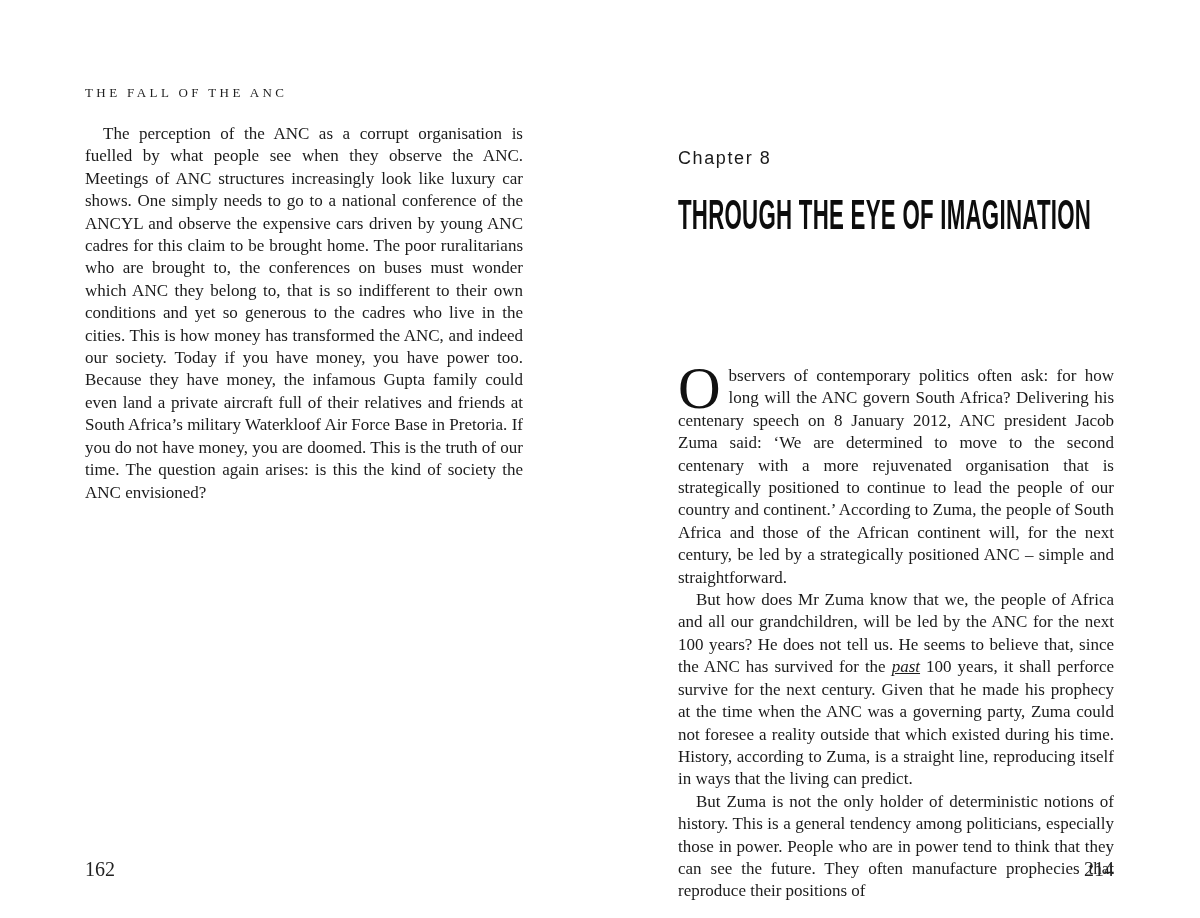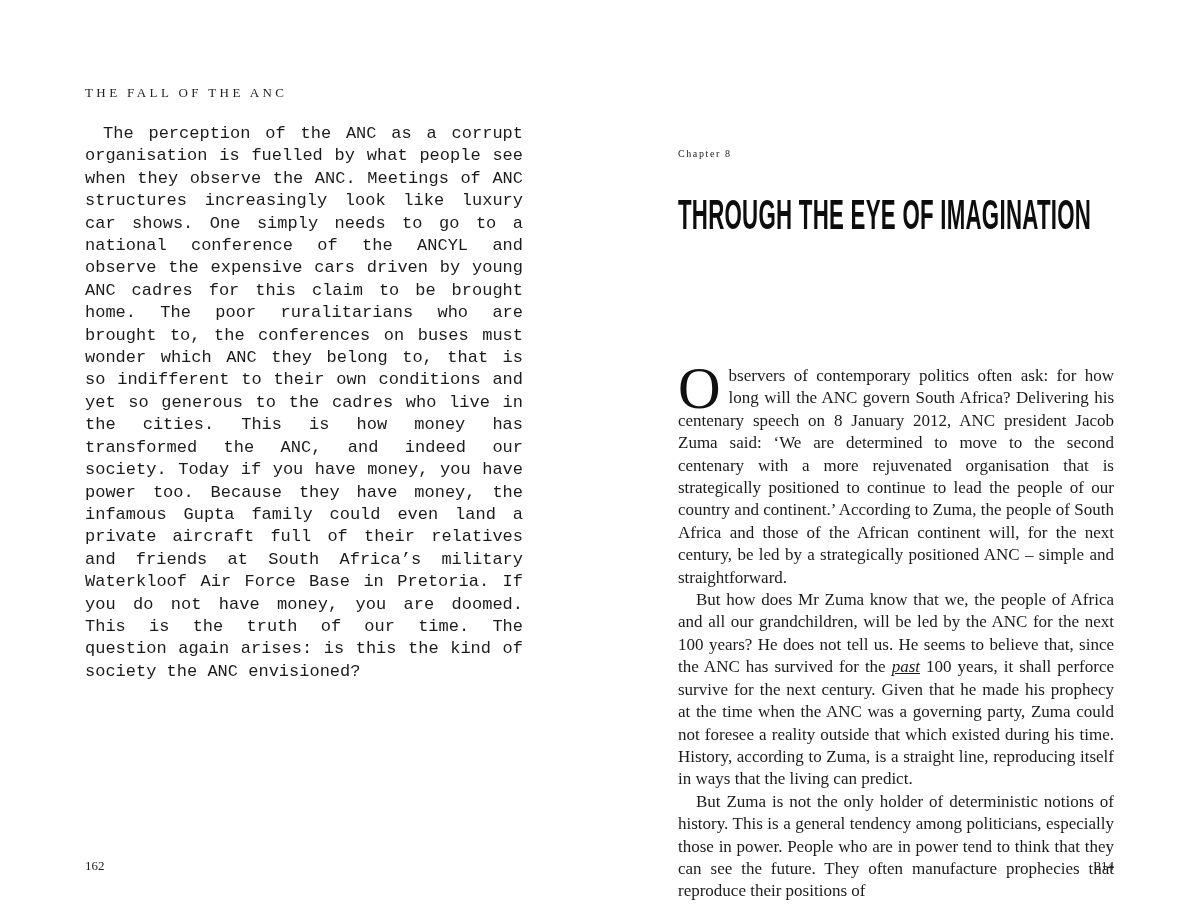--- a/index.html
+++ b/index.html
@@ -28,29 +28,29 @@
   .body-text {
     font-size: 17px;
     line-height: 22.4px;
     text-align: justify;
     hyphens: auto;
     -webkit-hyphens: auto;
     color: #1b1b1b;
   }
   .page-left .body-copy {
     position: absolute;
-    top: 92px; left: 0; right: 0; font-family: Liberation Mono, monospace;
+    top: 92px; left: 0; right: 0;
   }
   .indent { text-indent: 18px; }
 
   .chapter-label {
     position: absolute;
     top: 117px; left: 0;
-    font-family: Liberation Serif, serif;
-    font-size: 10px;
+    font-family: Liberation Sans, sans-serif;
+    font-size: 18px;
     letter-spacing: 1.6px;
     color: #1a1a1a;
   }
   .chapter-title {
     position: absolute;
     top: 163px; left: 0;
     font-family: "Liberation Sans", sans-serif;
     font-weight: 700;
     font-size: 42px;
     line-height: 42px;
@@ -73,21 +73,21 @@
     line-height: 43px;
     height: 43px;
     padding: 2px 8px 0 0;
     color: #111111;
   }
   .ital { font-style: italic; text-decoration: underline; }
 
   .page-number {
     position: absolute;
     top: 827px;
-    font-size: 13px;
+    font-size: 20px;
     color: #222222;
   }
   .pn-left  { left: 0; }
   .pn-right { right: 0; text-align: right; }
 </style>
 </head>
 <body>
 
 <div class="spread">
 

